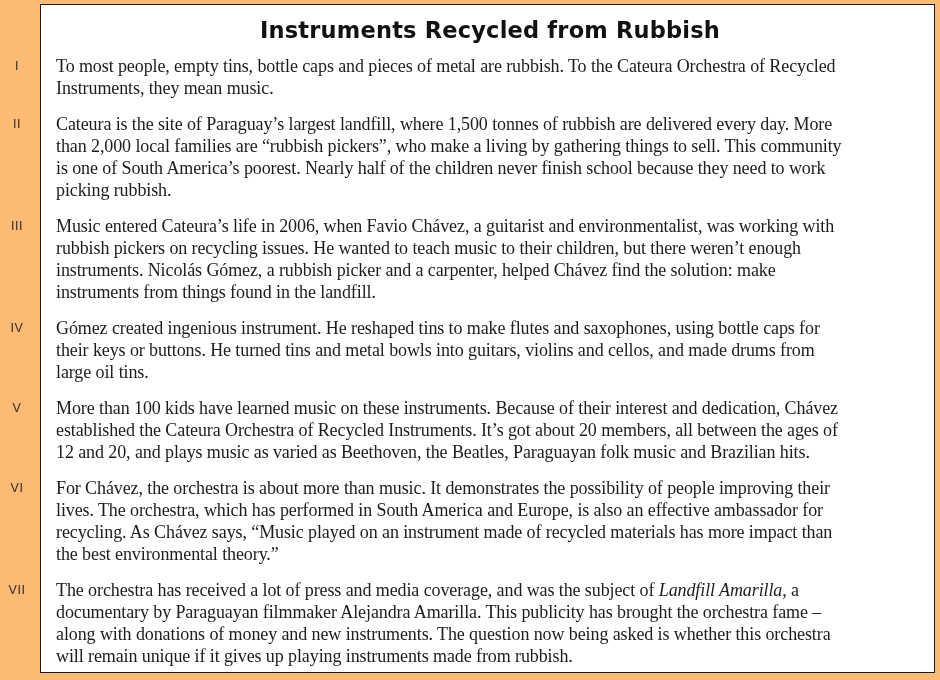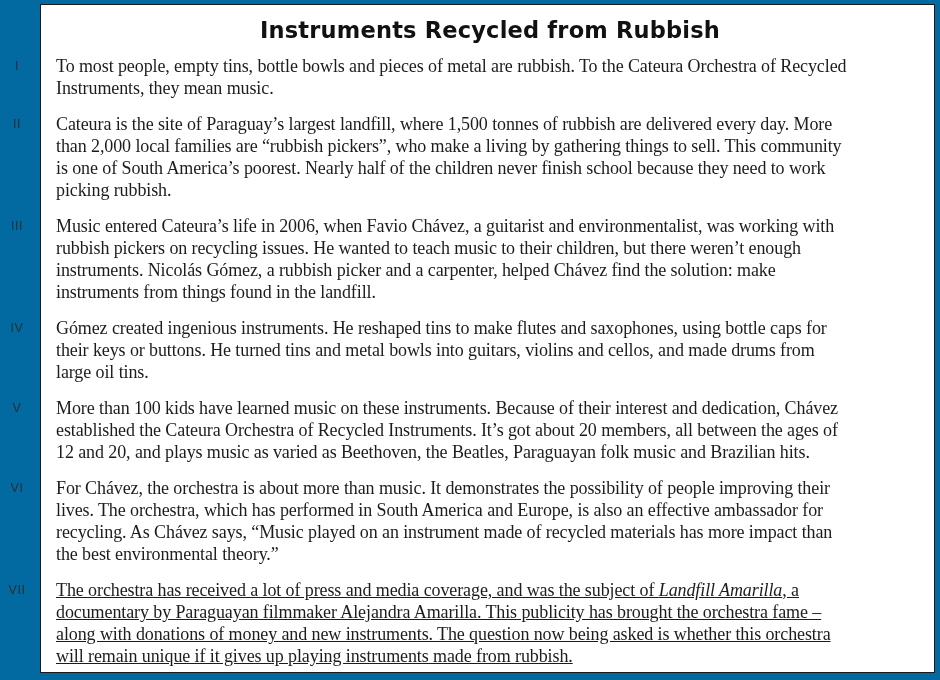--- a/index.html
+++ b/index.html
@@ -5,21 +5,21 @@
   * { margin: 0; padding: 0; box-sizing: border-box; }
   html, body {
     width: 940px; height: 680px;
     background: #ffffff;
     overflow: hidden;
     font-family: "Liberation Serif", serif;
   }
   .sheet {
     position: relative;
     width: 940px; height: 680px;
-    background: #0369a1;
+    background: #fdba74;
   }
   .passage-box {
     position: absolute;
     left: 40px; top: 4px;
     width: 895px; height: 669px;
     border: 1.5px solid #1a1a1a;
     padding: 12px 10px 0 15px;
     background: #ffffff;
   }
   .passage-title {
@@ -33,21 +33,21 @@
     margin-bottom: 12px;
   }
   .para {
     position: relative;
     font-size: 18px;
     line-height: 22px;
     color: #1c1c1c;
     margin-bottom: 14px;
     letter-spacing: -0.1px;
   }
-  .para:last-child { margin-bottom: 16px; text-decoration: underline; }
+  .para:last-child { margin-bottom: 16px; }
   .para-text {
     white-space: pre-line;
   }
   .numeral {
     position: absolute;
     left: -55px; top: 0;
     width: 32px;
     text-align: center;
     font-family: "Liberation Sans", sans-serif;
     font-size: 12.5px;
@@ -60,21 +60,21 @@
 </head>
 <body>
 
 <div class="sheet">
   <div class="passage-box">
 
     <div class="passage-title">Instruments Recycled from Rubbish</div>
 
     <div class="para">
       <span class="numeral">I</span>
-      <div class="para-text">To most people, empty tins, bottle bowls and pieces of metal are rubbish. To the Cateura Orchestra of Recycled
+      <div class="para-text">To most people, empty tins, bottle caps and pieces of metal are rubbish. To the Cateura Orchestra of Recycled
 Instruments, they mean music.</div>
     </div>
 
     <div class="para">
       <span class="numeral">II</span>
       <div class="para-text">Cateura is the site of Paraguay’s largest landfill, where 1,500 tonnes of rubbish are delivered every day. More
 than 2,000 local families are “rubbish pickers”, who make a living by gathering things to sell. This community
 is one of South America’s poorest. Nearly half of the children never finish school because they need to work
 picking rubbish.</div>
     </div>
@@ -82,21 +82,21 @@
     <div class="para">
       <span class="numeral">III</span>
       <div class="para-text">Music entered Cateura’s life in 2006, when Favio Chávez, a guitarist and environmentalist, was working with
 rubbish pickers on recycling issues. He wanted to teach music to their children, but there weren’t enough
 instruments. Nicolás Gómez, a rubbish picker and a carpenter, helped Chávez find the solution: make
 instruments from things found in the landfill.</div>
     </div>
 
     <div class="para">
       <span class="numeral">IV</span>
-      <div class="para-text">Gómez created ingenious instruments. He reshaped tins to make flutes and saxophones, using bottle caps for
+      <div class="para-text">Gómez created ingenious instrument. He reshaped tins to make flutes and saxophones, using bottle caps for
 their keys or buttons. He turned tins and metal bowls into guitars, violins and cellos, and made drums from
 large oil tins.</div>
     </div>
 
     <div class="para">
       <span class="numeral">V</span>
       <div class="para-text">More than 100 kids have learned music on these instruments. Because of their interest and dedication, Chávez
 established the Cateura Orchestra of Recycled Instruments. It’s got about 20 members, all between the ages of
 12 and 20, and plays music as varied as Beethoven, the Beatles, Paraguayan folk music and Brazilian hits.</div>
     </div>

